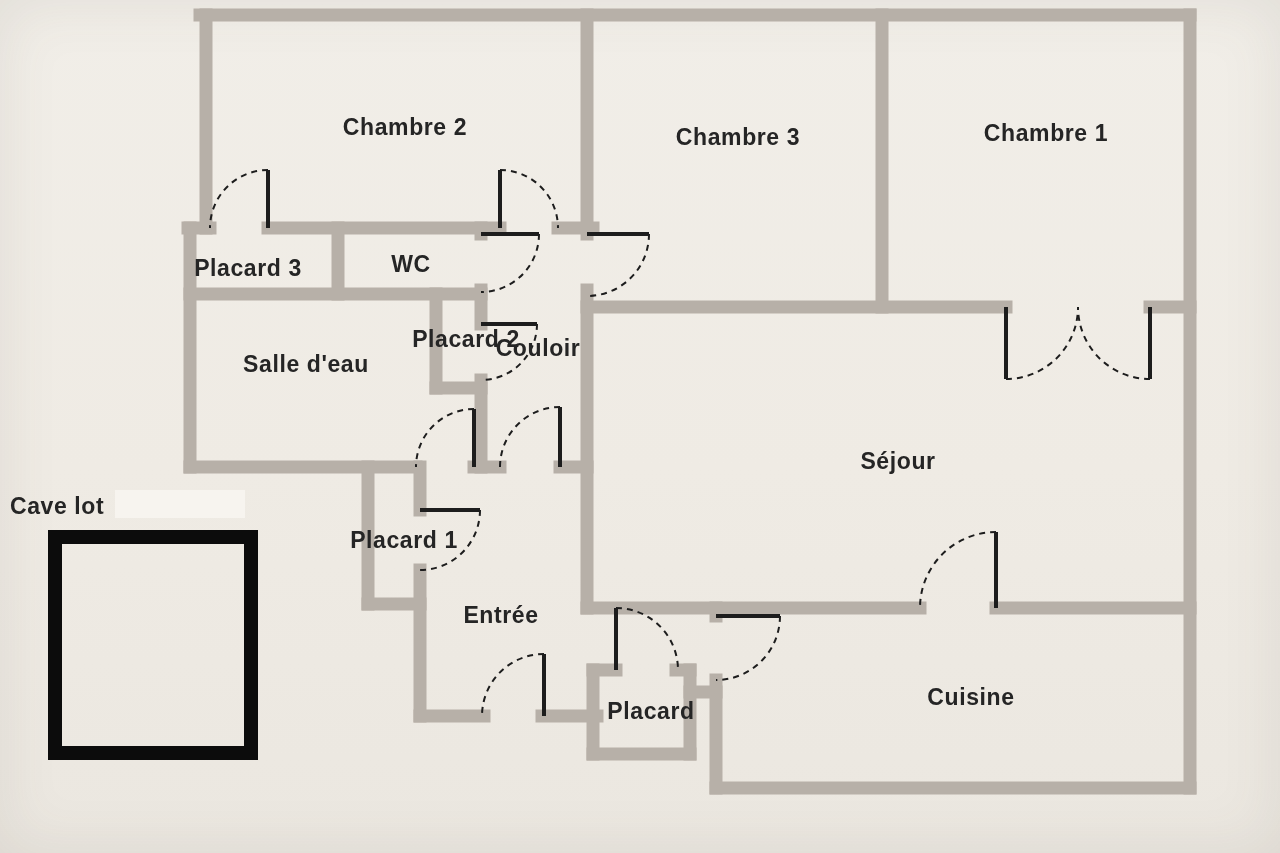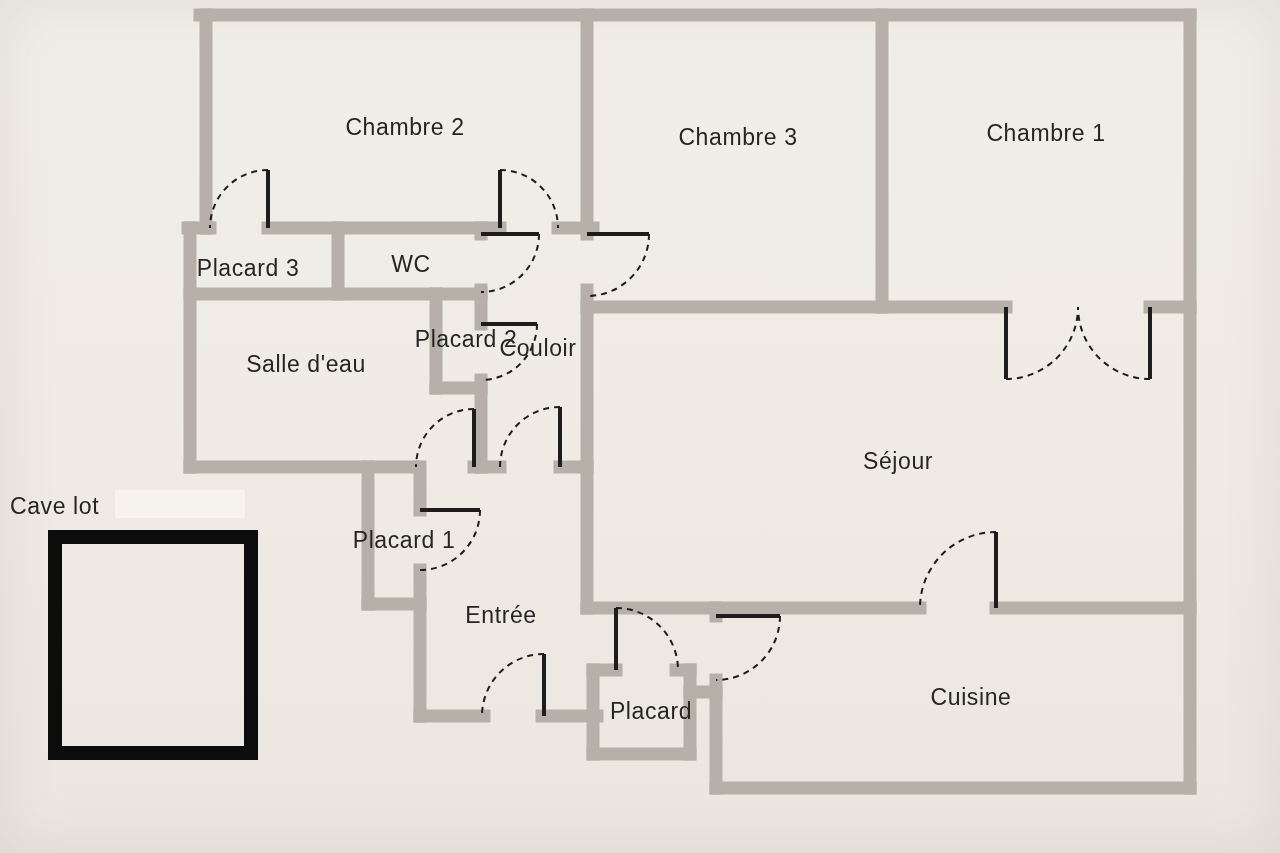--- a/index.html
+++ b/index.html
@@ -9,20 +9,21 @@
     background: #e9e5de;
     font-family: "Liberation Sans", sans-serif;
   }
   .stage {
     position: relative;
     width: 1280px;
     height: 853px;
     background: linear-gradient(180deg, #f1eee8 0%, #efebe4 55%, #ebe7e0 100%);
     box-shadow: inset 0 0 60px rgba(90,80,70,0.10);
     overflow: hidden;
+    font-weight: bold;
   }
   svg { display: block; width: 1280px; height: 853px; }
 
   .walls line { stroke-width: 13; stroke-linecap: square; }
   .doors .leaf { stroke-width: 4; stroke-linecap: butt; }
   .doors .swing { stroke-width: 2; fill: none; stroke-dasharray: 6 5; }
 
   .labels text {
     font-family: "Liberation Sans", sans-serif;
     font-size: 23px;

